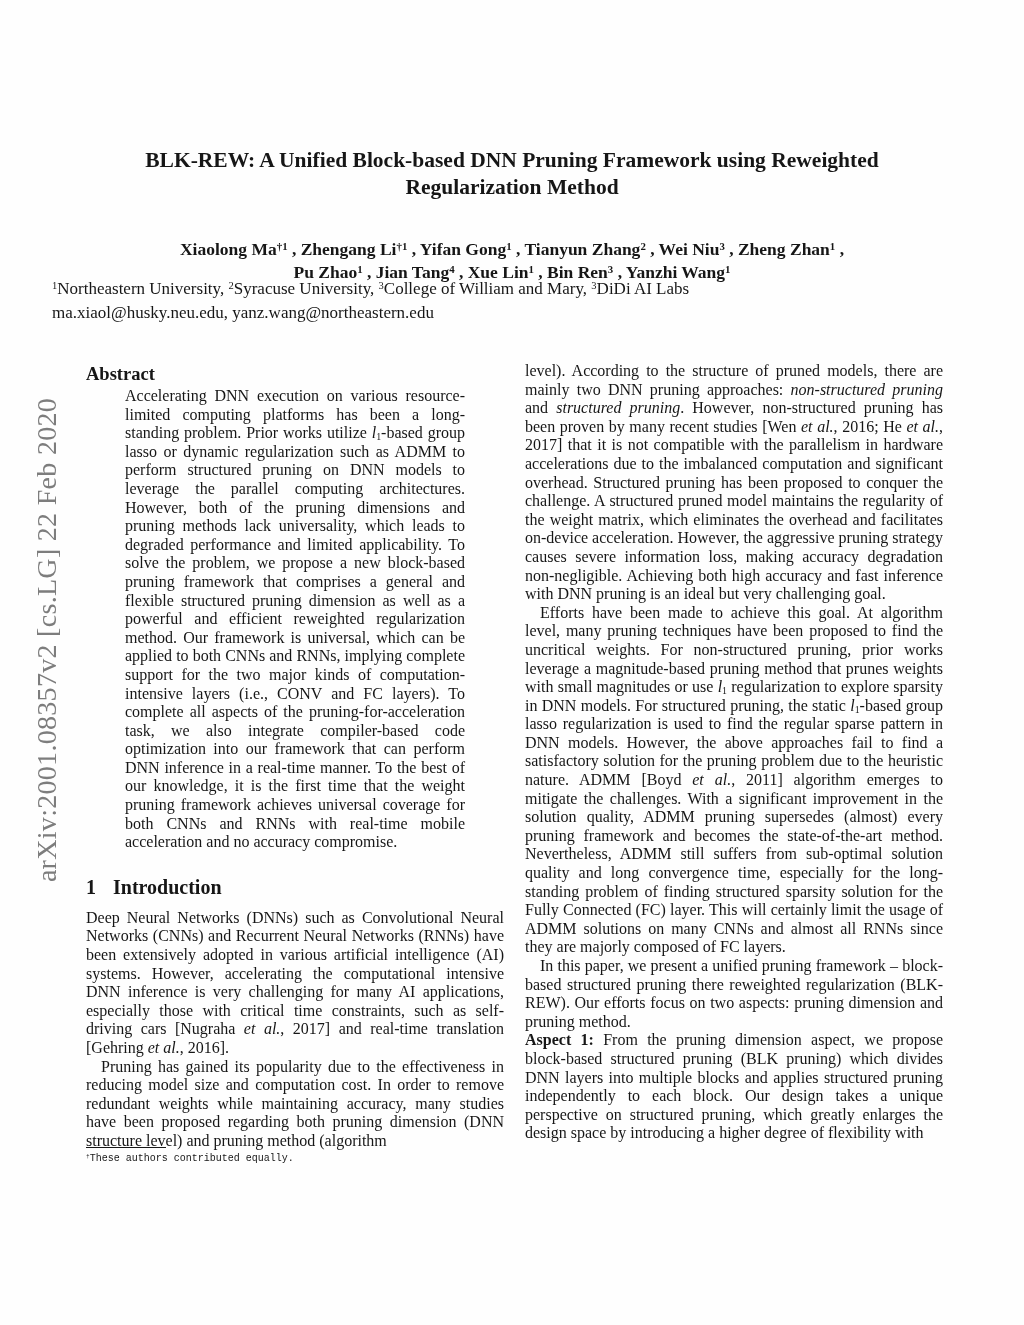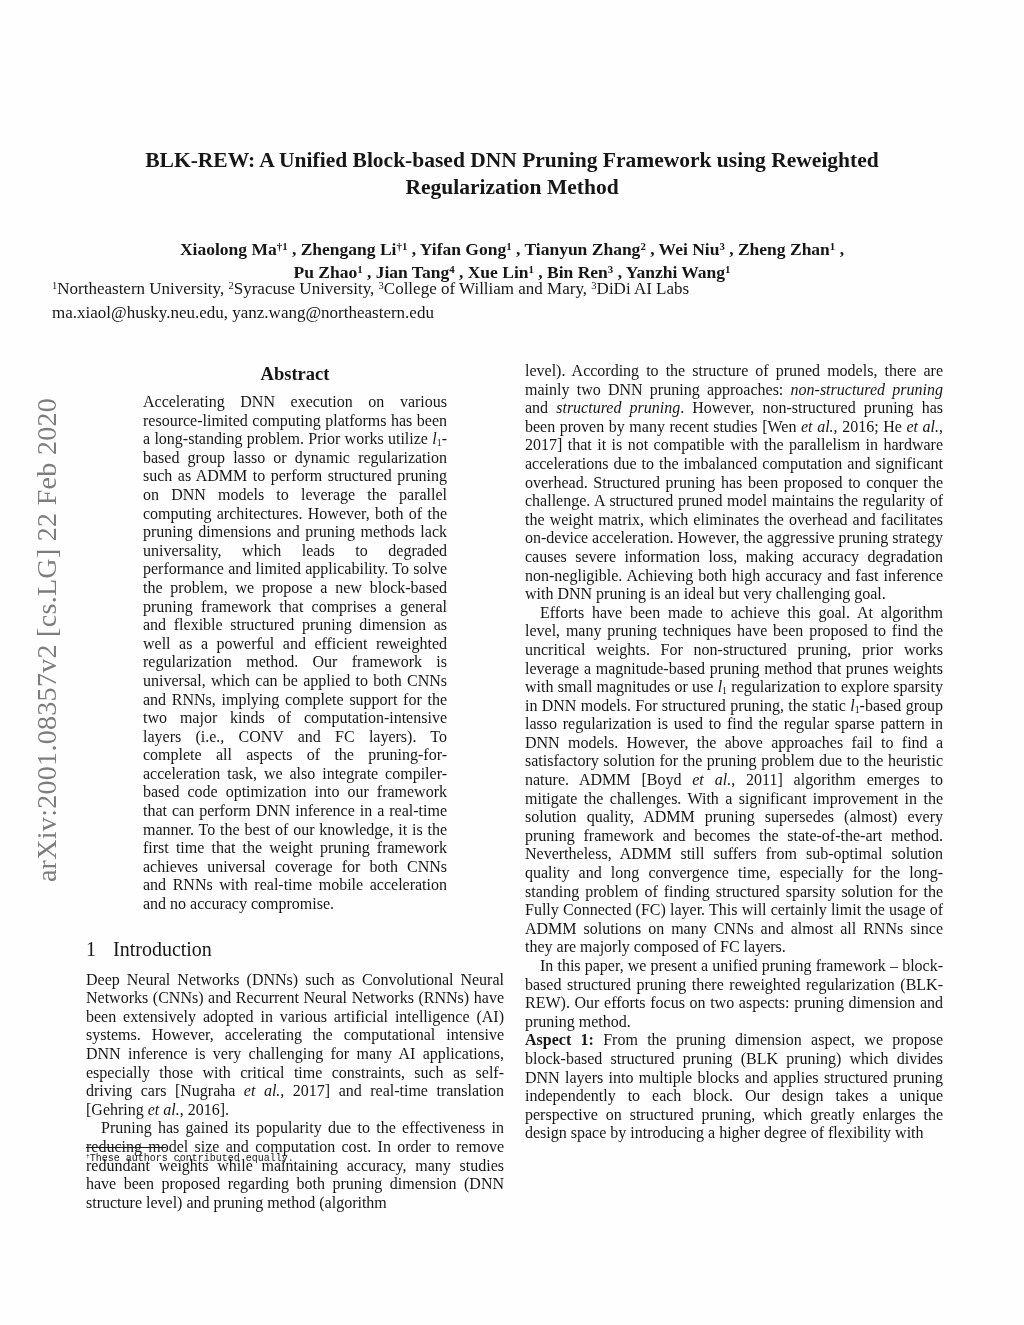--- a/index.html
+++ b/index.html
@@ -68,37 +68,36 @@
     position: absolute;
     top: 362px;
     left: 86px;
     width: 857px;
     display: flex;
     gap: 21px;
   }
   .col { width: 418px; }
 
   .abs-head {
-    text-align: center;
     font-weight: bold;
     font-size: 18.5px;
-    margin: 2px 0 8px 0;
+    margin: 2px 0 2px 0;
     font-family: Liberation Serif, serif;
   }
   .abs-body {
-    margin: 0 57px;
+    margin: 0 39px;
     text-align: justify;
     font-size: 16px;
     line-height: 18.6px;
     hyphens: auto;
   }
 
   .sec-head {
     font-size: 20px;
-    font-weight: normal;
+    font-weight: bold;
     margin: 24px 0 10px 0;
   }
   .sec-num { margin-right: 17px; }
 
   .para {
     margin: 0;
     text-align: justify;
     font-size: 16px;
     line-height: 18.6px;
     hyphens: auto;

